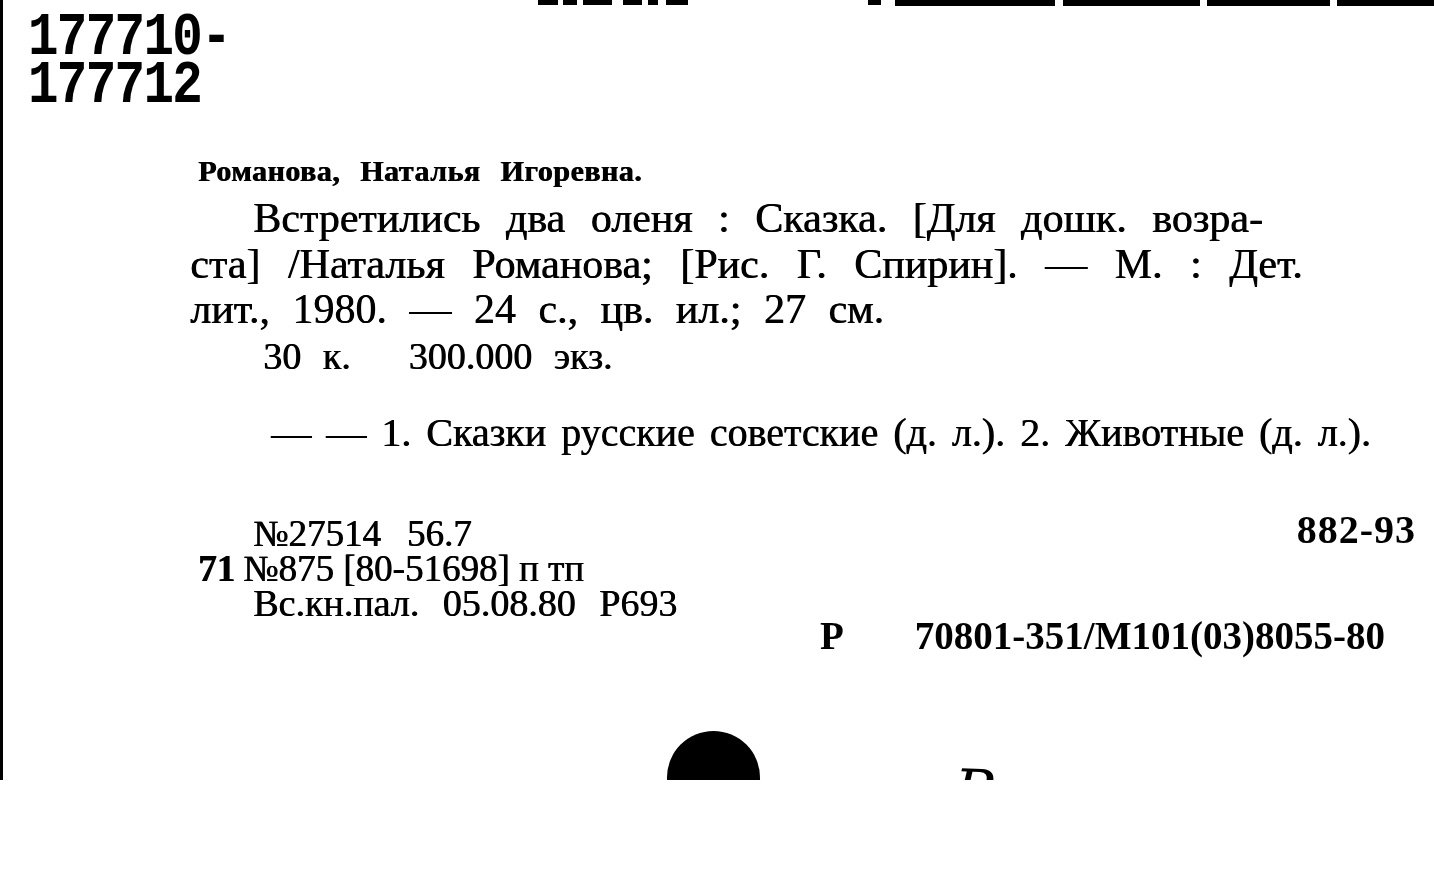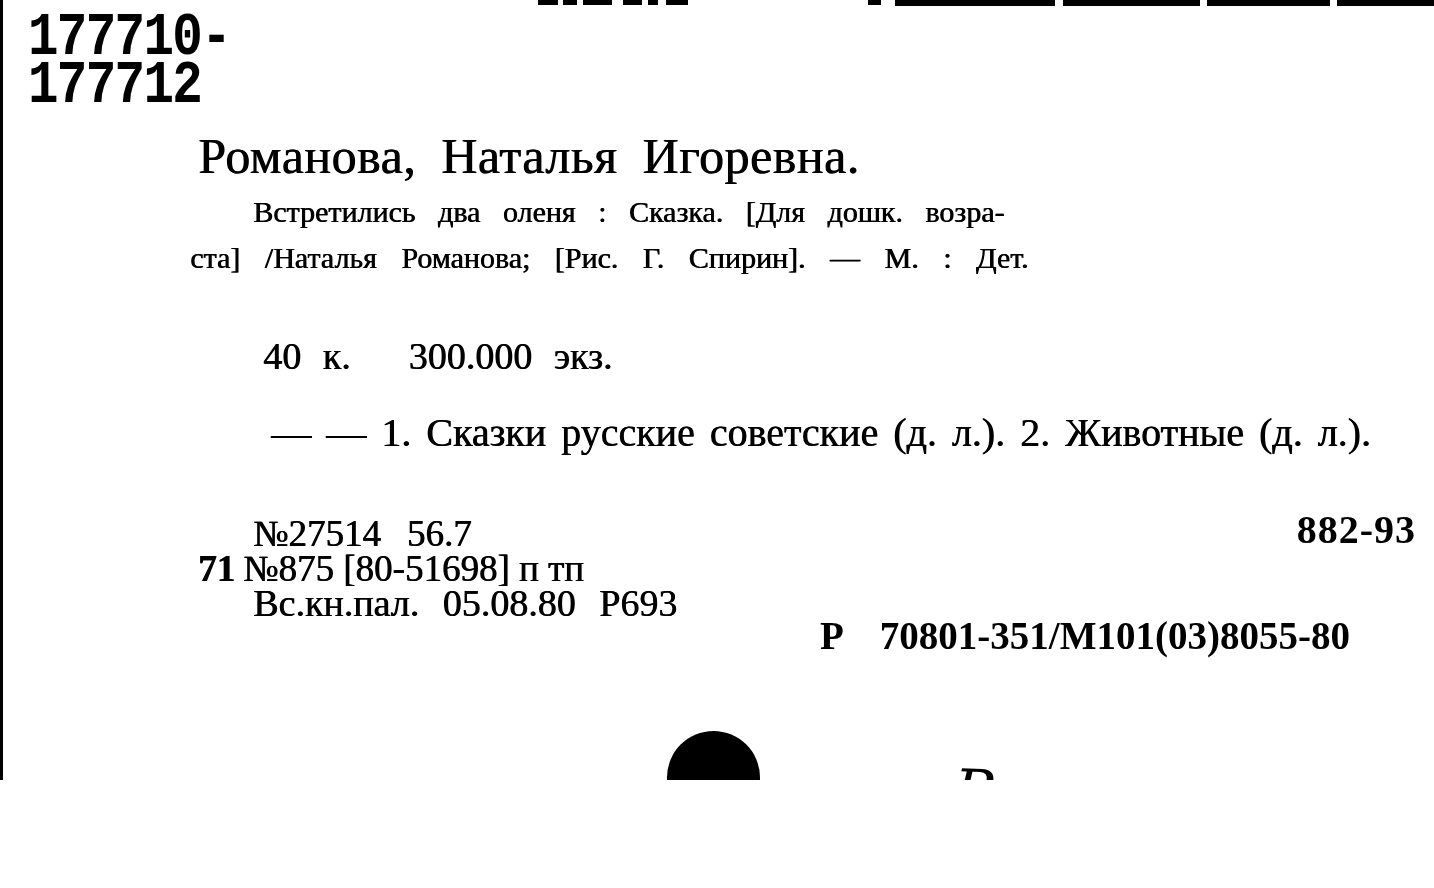--- a/index.html
+++ b/index.html
@@ -25,39 +25,39 @@
     font-weight:bold;
     font-size:62px;
     line-height:48px;
     letter-spacing:-2px;
     transform:scaleX(0.82);
     transform-origin:top left;
     white-space:nowrap;
   }
   
   .author{
-    left:198px;top:131px;
-    font-size:50px;font-weight:normal;
+    left:198px;top:156px;
+    font-size:30px;font-weight:bold;
     word-spacing:12px;letter-spacing:0.5px;
     white-space:nowrap;line-height:1;
   }
-  .tline{font-size:30px;line-height:1;white-space:nowrap;}
+  .tline{font-size:42px;line-height:1;white-space:nowrap;}
   .t1{left:253px;top:197px;word-spacing:15px;}
   .t2{left:190px;top:243px;word-spacing:17px;}
   .t3{left:190px;top:288px;word-spacing:12px;}
   .price-row{left:263px;top:337px;font-size:38px;display:flex;gap:58px;word-spacing:12px;line-height:1;}
   .subjects{left:271px;top:404px;font-size:40px;word-spacing:5px;white-space:nowrap;line-height:1;margin-top:9px;}
   .udc{right:62px;top:472px;font-size:40px;font-weight:bold;letter-spacing:1px;line-height:1;margin-top:38px;}
   .reg{font-size:37px;line-height:1;display:flex;white-space:nowrap;}
   .reg1{left:253px;top:515px;gap:26px;}
   .reg2{left:198px;top:550px;gap:8px;}
   .reg2 .bold{font-weight:bold;}
   .reg3{left:253px;top:584px;font-size:38px;word-spacing:14px;display:block;}
   .classif{left:820px;top:616px;font-size:39px;font-weight:bold;display:flex;line-height:1;white-space:nowrap;}
-  .classif .idx{margin-left:36px;}
+  .classif .idx{margin-left:71px;}
   .classif .code{}
   
   .hole{left:667px;top:731px;width:93px;height:93px;background:#000;border-radius:50%;}
   
   .hand{left:954px;top:762px;transform:rotate(2deg);font-family:"DejaVu Serif", serif;font-style:italic;}
   .hand .letter{font-size:58px;line-height:1;}
   .hand .sub{position:absolute;left:40px;top:52px;font-size:42px;line-height:1;}
 </style>
 </head>
 <body>
@@ -80,23 +80,24 @@
 
   <div class="abs stamp">
     <div>177710-</div>
     <div>177712</div>
   </div>
 
   <div class="abs author ink">Романова, Наталья Игоревна.</div>
 
   <div class="abs tline t1 ink">Встретились два оленя : Сказка. [Для дошк. возра-</div>
   <div class="abs tline t2 ink">ста] /Наталья Романова; [Рис. Г. Спирин]. — М. : Дет.</div>
+  <div class="abs tline t3 ink">лит., 1980. — 24 с., цв. ил.; 27 см.</div>
 
   <div class="abs price-row ink">
-    <span>40 к.</span>
+    <span>30 к.</span>
     <span>300.000 экз.</span>
   </div>
 
   <div class="abs subjects ink">— — 1. Сказки русские советские (д. л.). 2. Животные (д. л.).</div>
 
   <div class="abs udc">882-93</div>
 
   <div class="abs reg reg1 ink">
     <span>№27514</span>
     <span>56.7</span>

